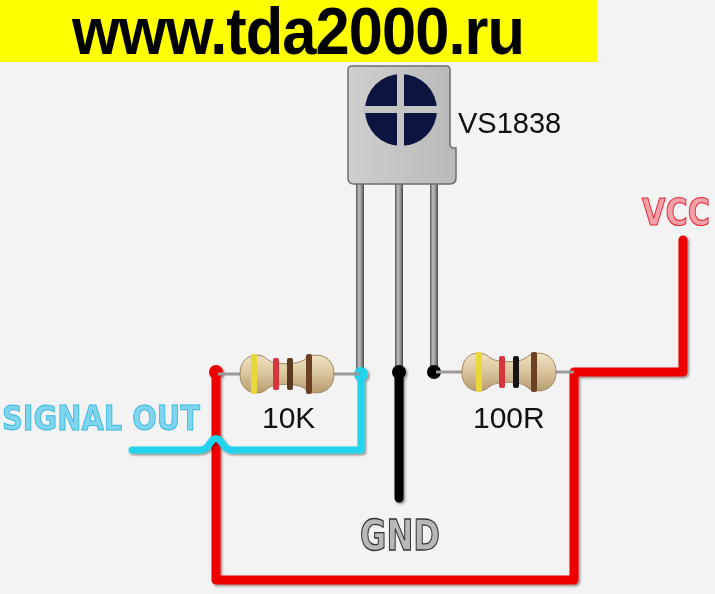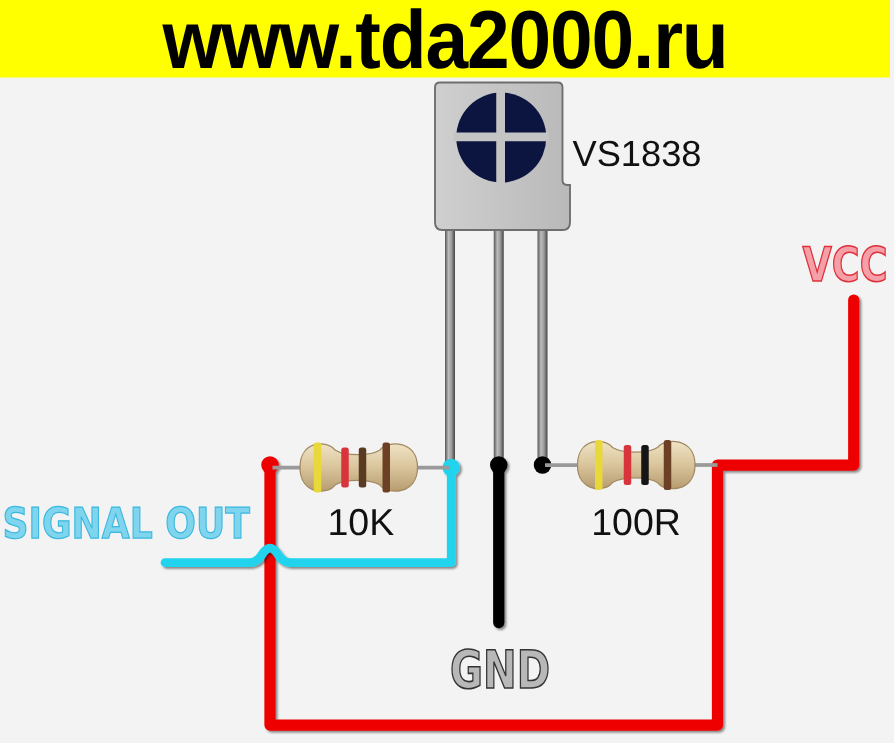--- a/index.html
+++ b/index.html
@@ -1,17 +1,17 @@
 <!DOCTYPE html>
 <html><head>
   <meta charset="utf-8">
   <style>
     html, body { margin: 0; padding: 0; }
     body { width: 715px; height: 594px; background: #f3f3f3; position: relative; overflow: hidden; font-family: "Liberation Sans", sans-serif; }
-    .banner { position: absolute; left: 0; top: 0; width: 712px; height: 62px; background: #ffff00; text-align: center; }
+    .banner { position: absolute; left: 0; top: 0; width: 597px; height: 62px; background: #ffff00; text-align: center; }
     .banner-text { font-family: "Liberation Sans", sans-serif; font-weight: bold; font-size: 66px; line-height: 62px; color: #000; letter-spacing: -1px; display: inline-block; transform: scaleX(0.93); transform-origin: center; }
     svg.diagram { position: absolute; left: 0; top: 0; }
     .lbl { font-family: "Liberation Sans", sans-serif; fill: #111; }
     .hand { font-family: "DejaVu Sans", sans-serif; font-weight: bold; }
   </style>
 </head>
 <body>
 
 <div class="banner">
   <span class="banner-text">www.tda2000.ru</span>

